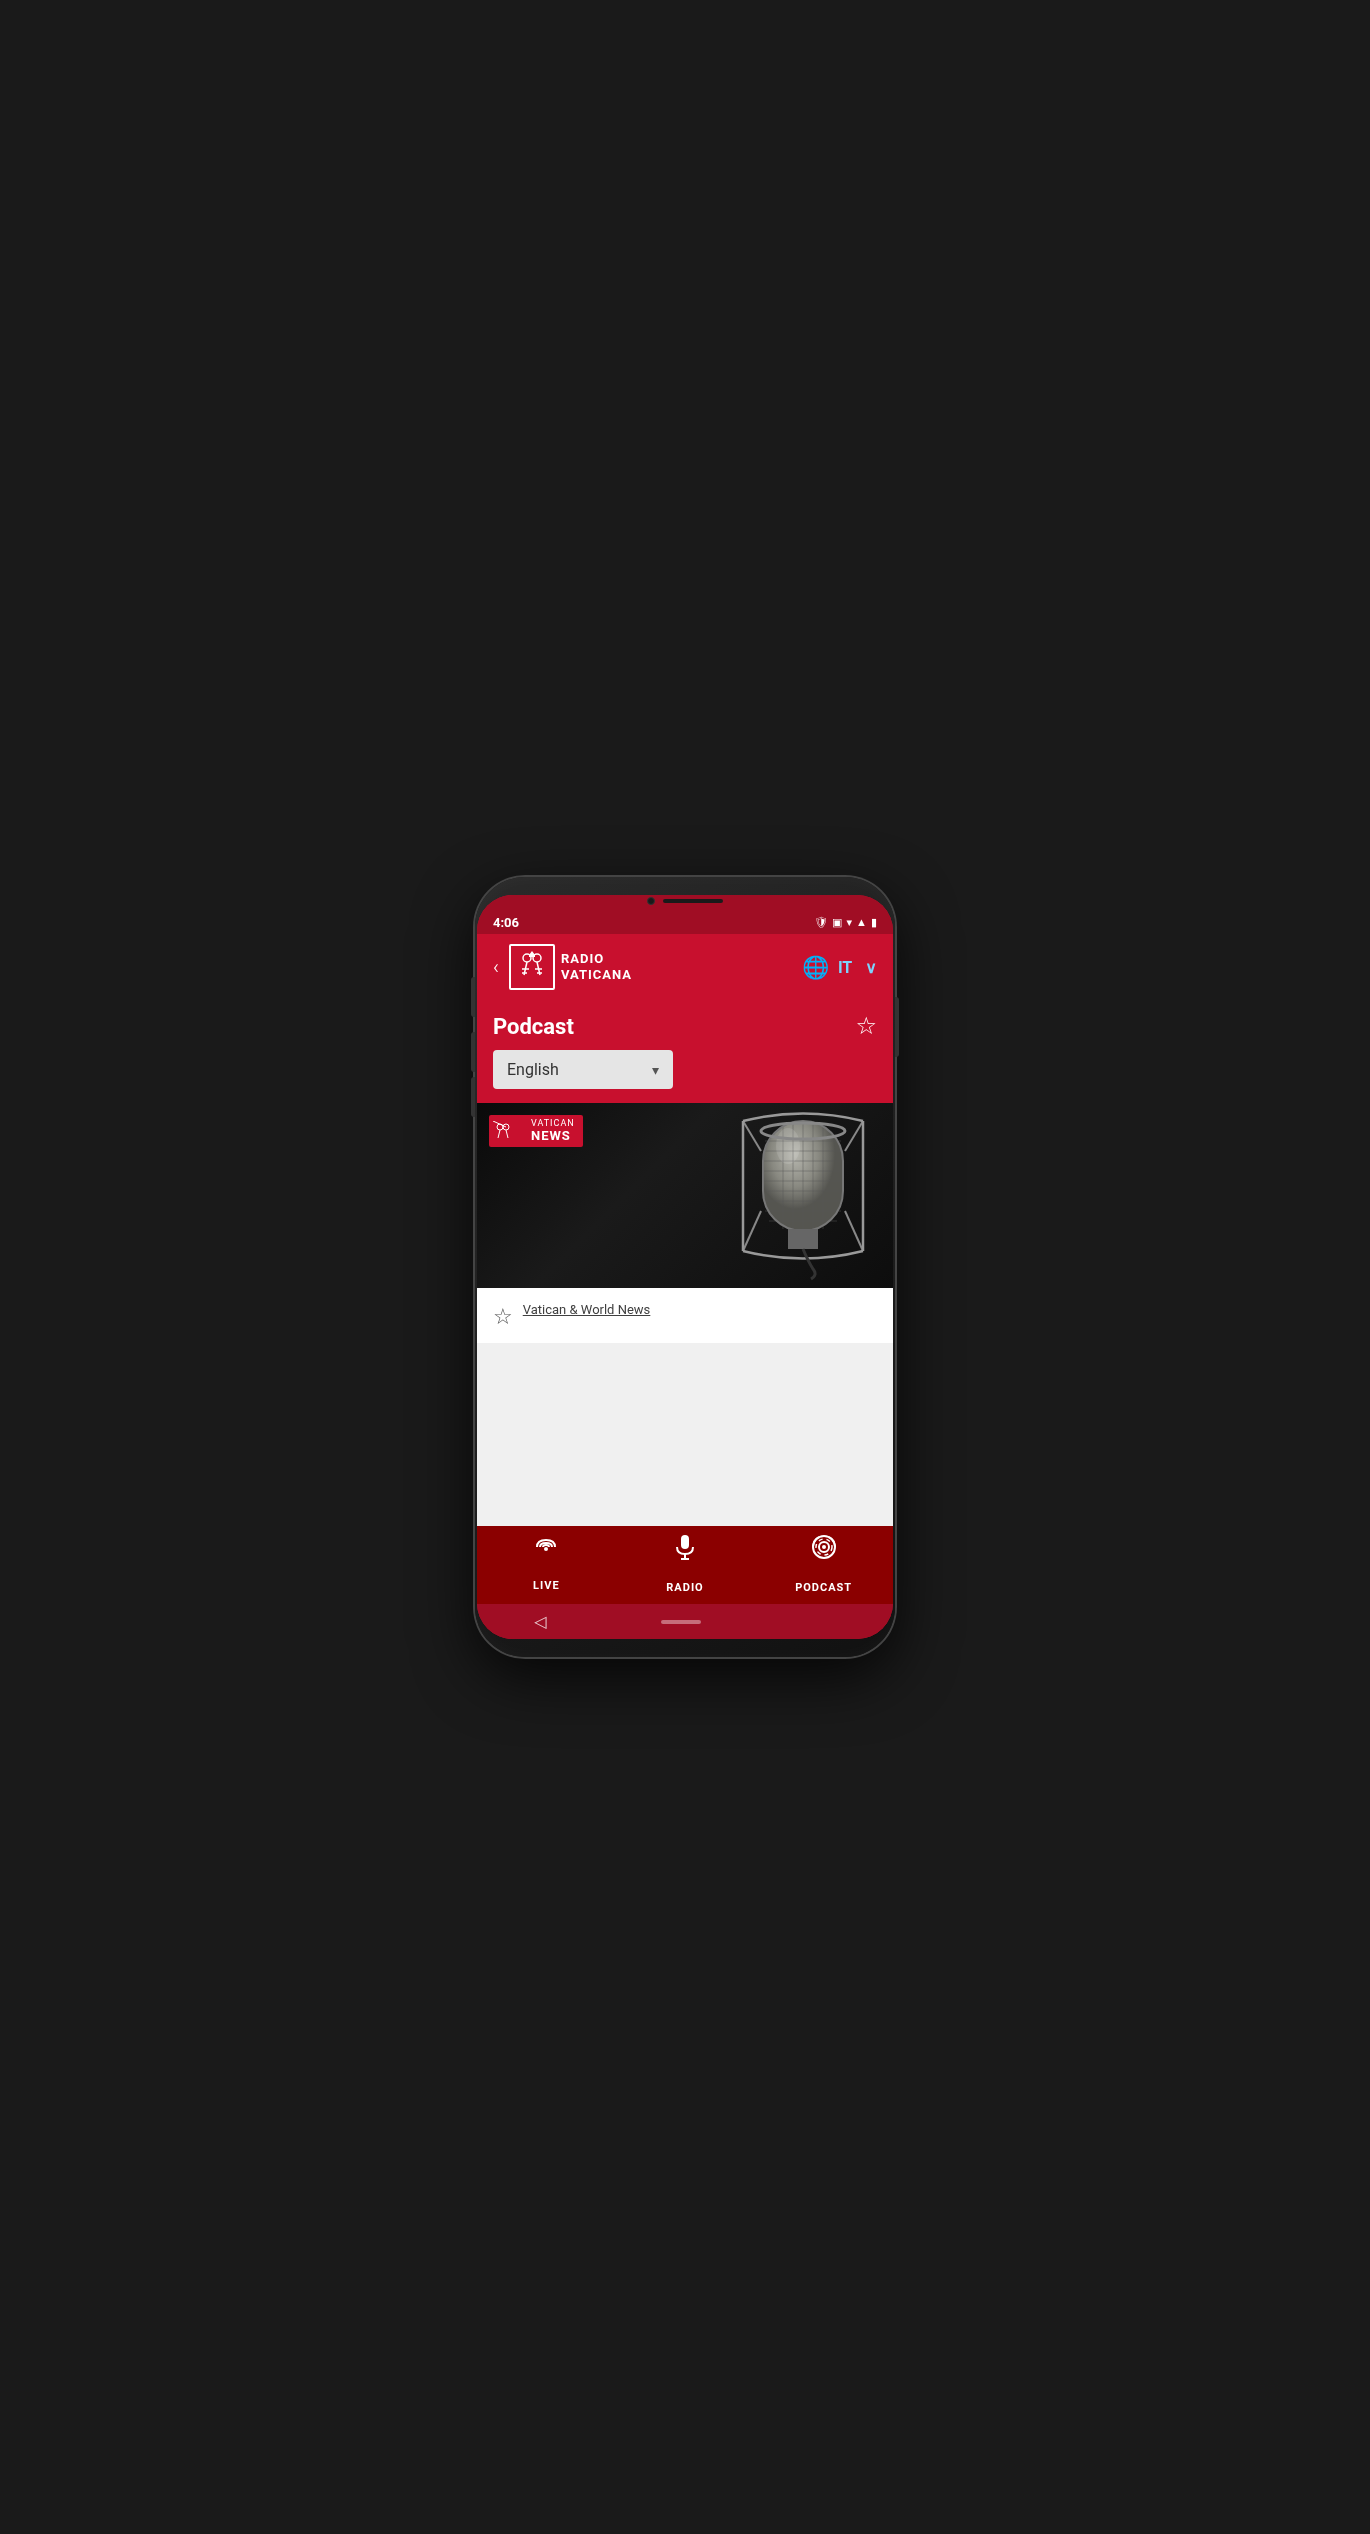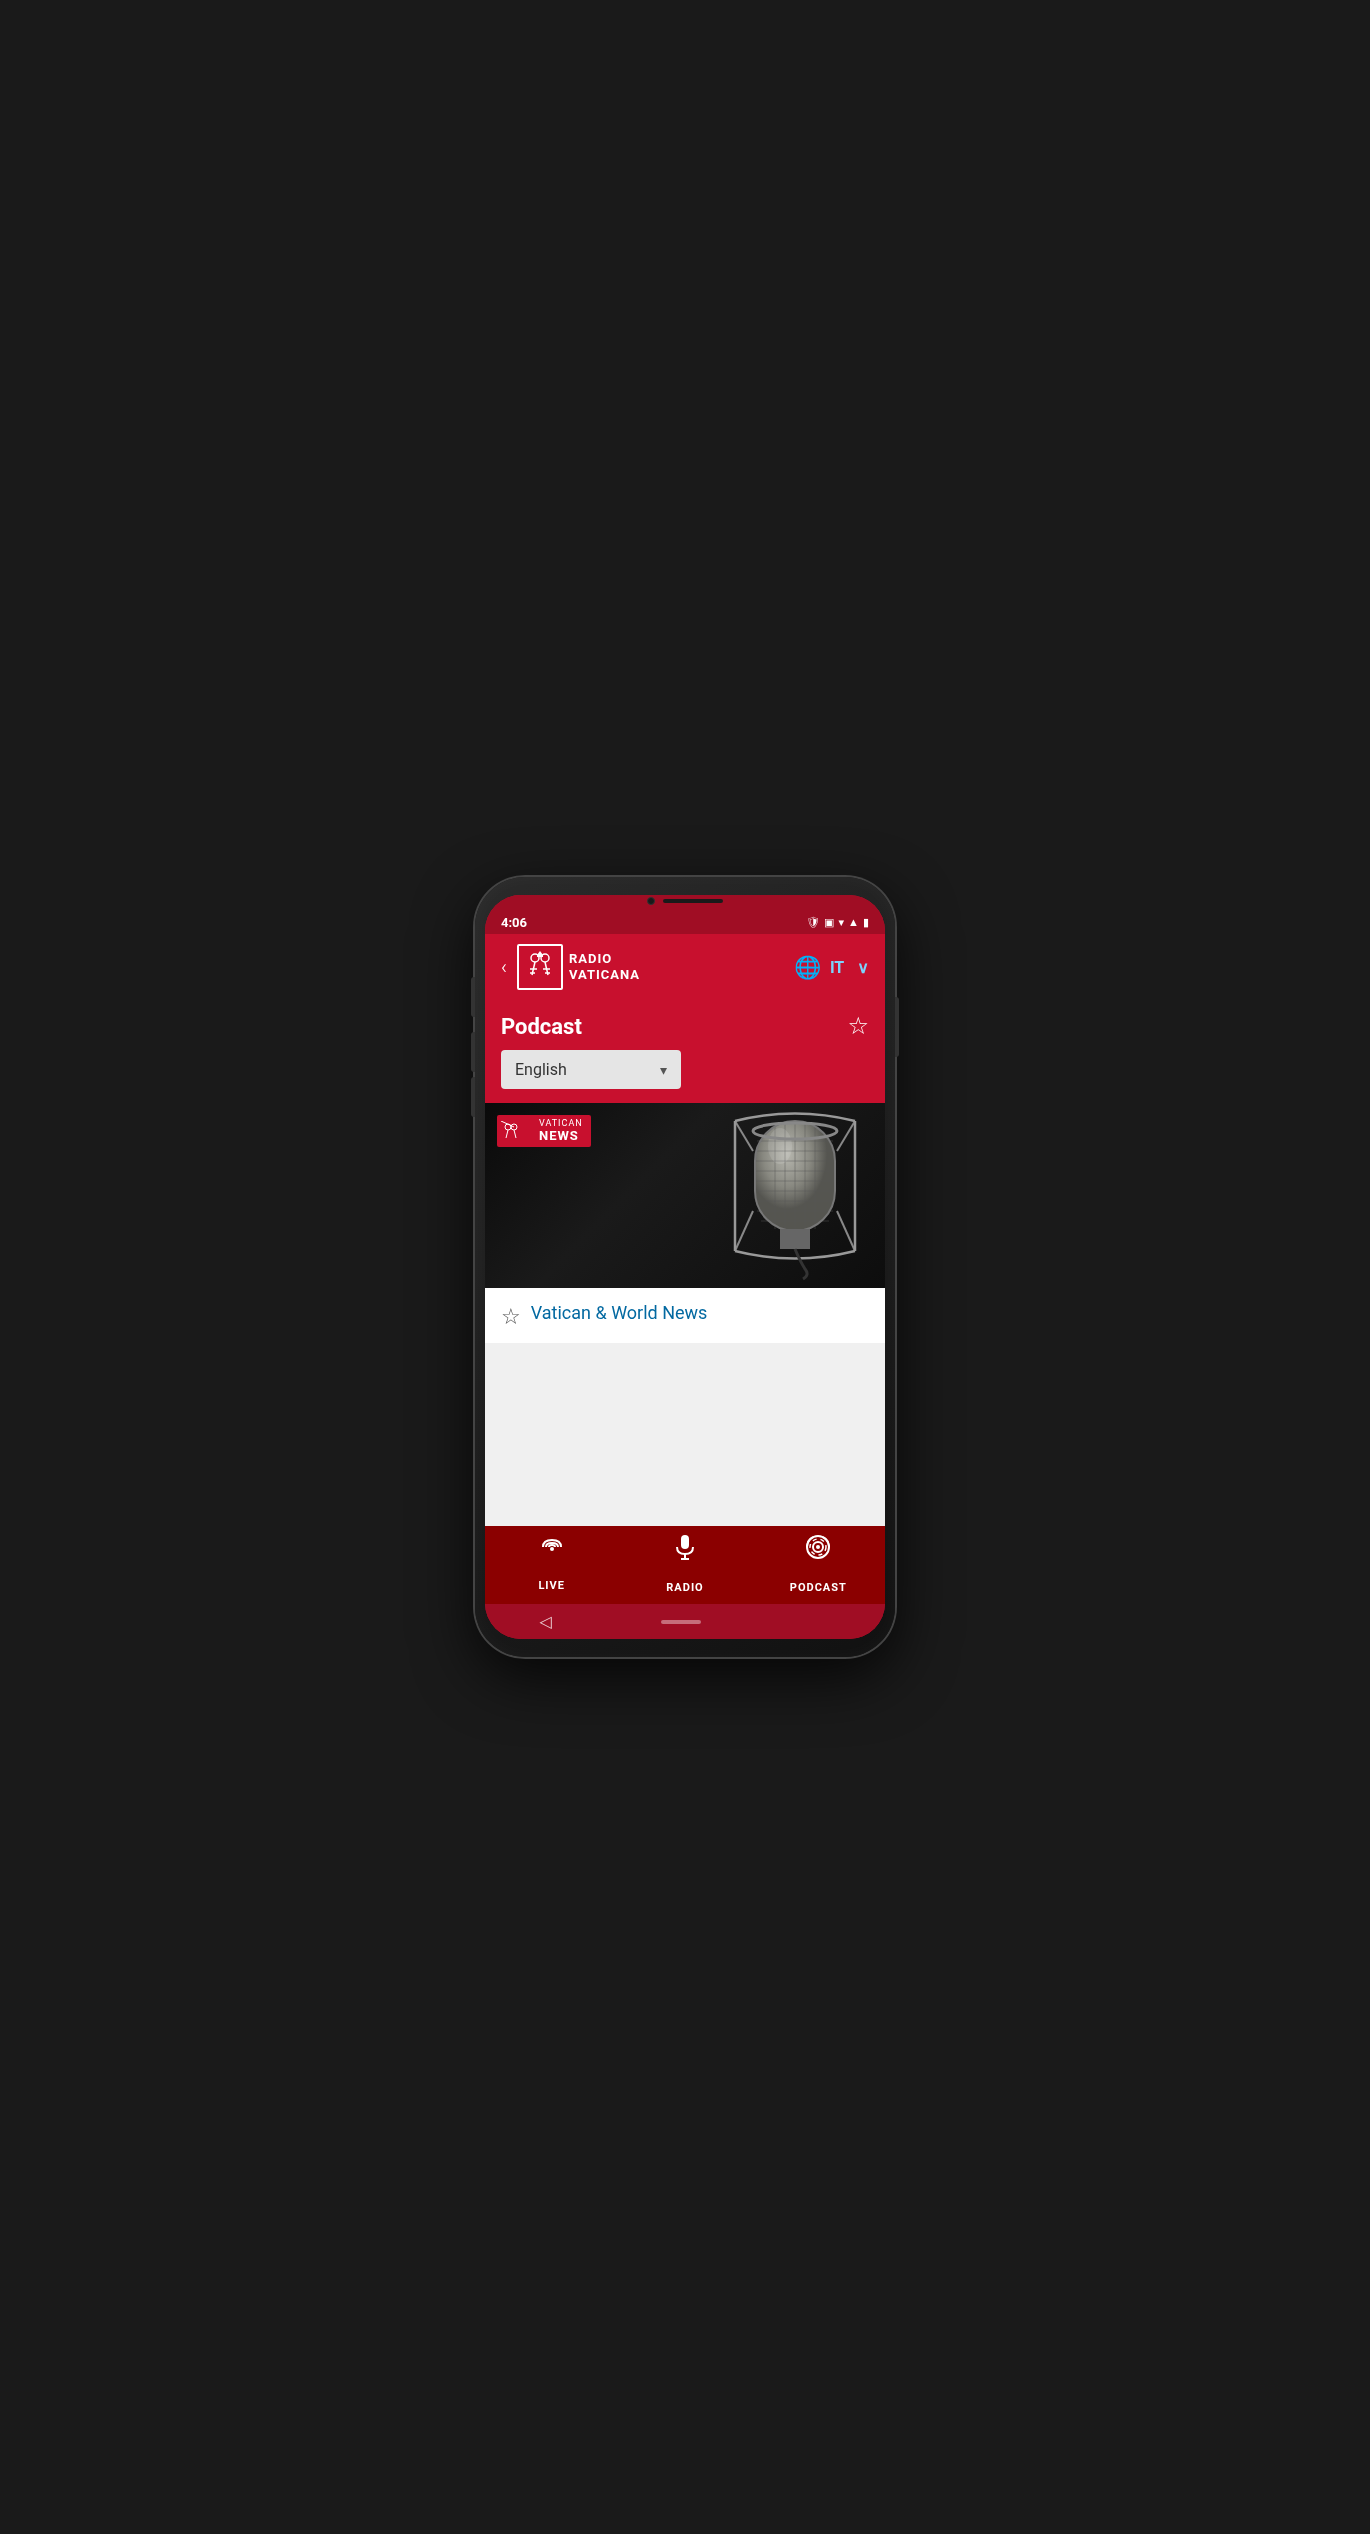--- a/index.html
+++ b/index.html
@@ -11,21 +11,21 @@
       align-items: center;
       min-height: 100vh;
       font-family: 'Roboto', Arial, sans-serif;
     }
 
     .phone-outer {
       width: 420px;
       height: 780px;
       background: linear-gradient(145deg, #2a2a2a, #111);
       border-radius: 50px;
-      padding: 18px 10px;
+      padding: 18px 2px;
       box-shadow:
         0 0 0 2px #444,
         0 20px 60px rgba(0,0,0,0.8),
         inset 0 0 20px rgba(255,255,255,0.03);
       position: relative;
     }
 
     
     .phone-outer::before {
       content: '';
@@ -307,23 +307,24 @@
       gap: 10px;
     }
 
     .podcast-star {
       font-size: 22px;
       color: #555;
       margin-top: 2px;
     }
 
     .podcast-name {
-      font-size: 18px;
-      color: #0369a1;
+      font-size: 13px;
+      color: #404040;
       font-weight: normal;
+      text-decoration: underline;
     }
 
     
     .bottom-nav {
       background: #8b0000;
       display: flex;
       justify-content: space-around;
       align-items: center;
       padding: 8px 0 10px;
       flex-shrink: 0;

